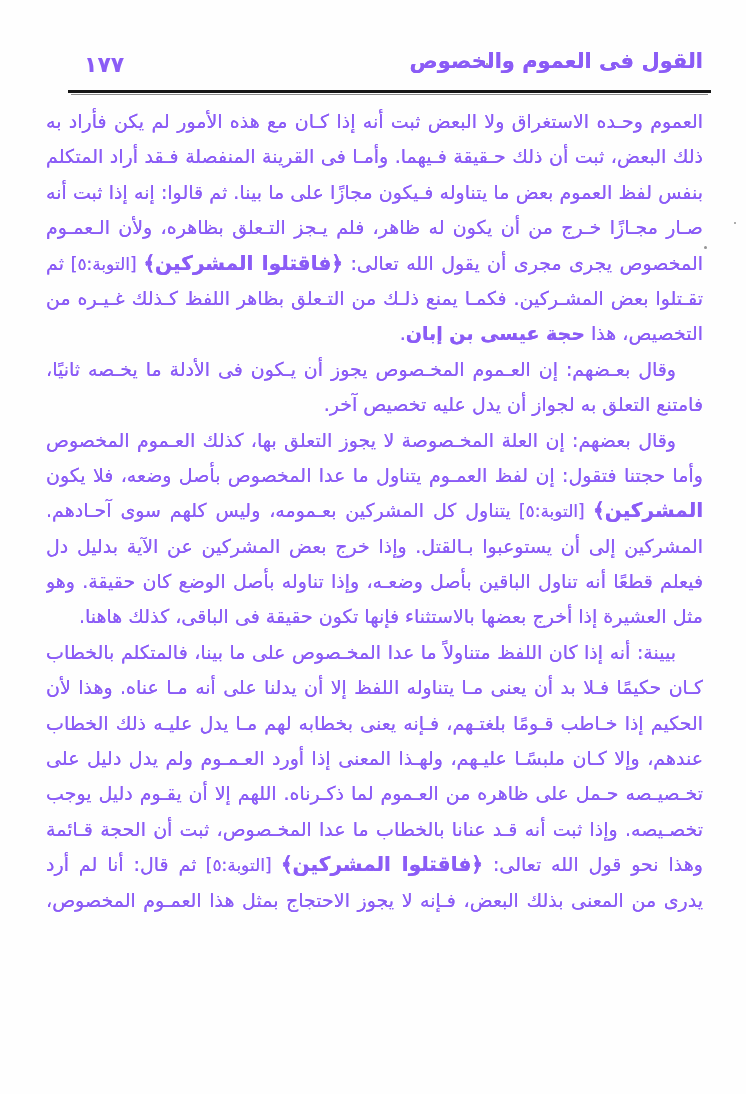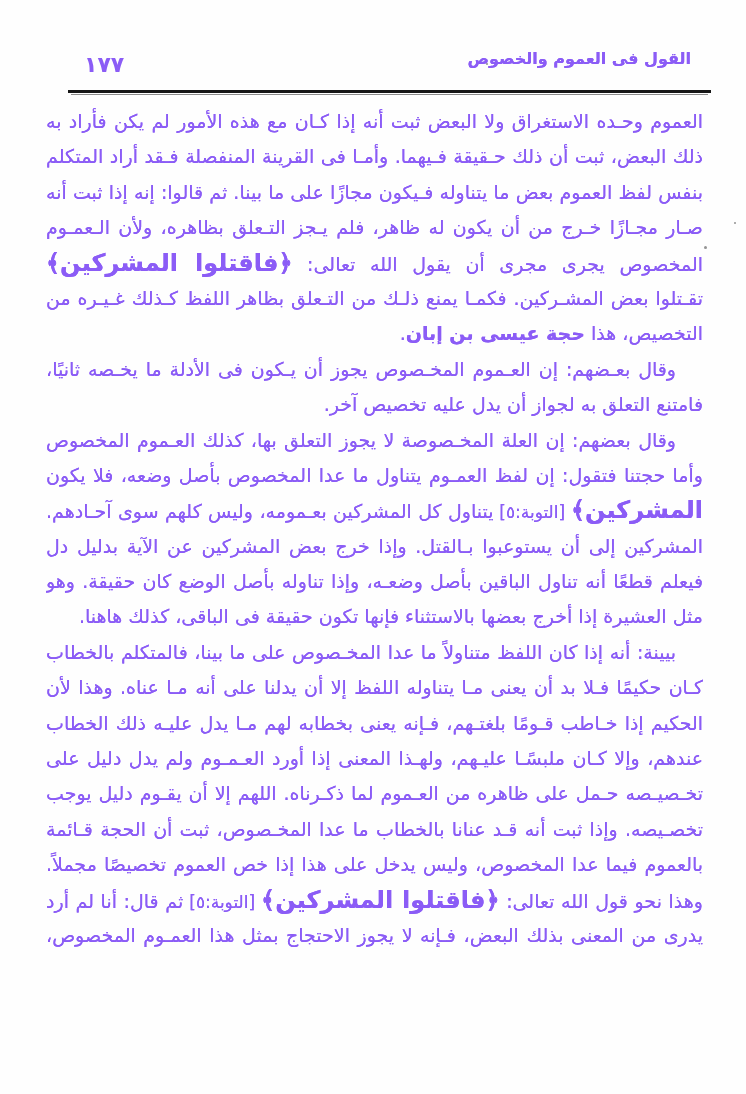--- a/index.html
+++ b/index.html
@@ -16,22 +16,22 @@
     position: absolute;
     top: 52px;
     left: 84px;
     font-size: 22px;
     font-weight: bold;
     letter-spacing: 1px;
   }
   .running-title {
     position: absolute;
     top: 49px;
-    right: 55px;
-    font-size: 16px;
+    right: 43px;
+    font-size: 21px;
     font-weight: bold;
     direction: rtl;
     text-shadow: 0 0 0.6px currentColor;
   }
   .rule {
     position: absolute;
     top: 90px;
     left: 68px;
     width: 643px;
     height: 3px;
@@ -61,21 +61,21 @@
     height: 35.4px;
     overflow: hidden;
   }
   .line.j {
     text-align: justify;
     text-align-last: justify;
   }
   .line.e { text-align: right; }
   .line.indent { padding-right: 27px; }
   .seg.normal { font-weight: normal; }
-  .seg.quran  { font-weight: bold; font-size: 24px; margin-top: 12px; }
+  .seg.quran  { font-weight: bold; font-size: 20px; margin-top: 12px; }
   .seg.cite   { font-size: 17px; }
   .seg.bold   { font-weight: bold; }
   .speck {
     position: absolute;
     border-radius: 50%;
     background: #3d3d3d;
     opacity: 0.55;
   }
 </style>
 </head>
@@ -107,21 +107,20 @@
         <div class="line j"><span class="seg normal">فيعلم قطعًا أنه تناول الباقين بأصل وضعـه، وإذا تناوله بأصل الوضع كان حقيقة. وهو</span></div>
         <div class="line e"><span class="seg normal">مثل العشيرة إذا أخرج بعضها بالاستثناء فإنها تكون حقيقة فى الباقى، كذلك هاهنا.</span></div>
       </div>
       <div class="para">
         <div class="line j indent"><span class="seg normal">بيينة: أنه إذا كان اللفظ متناولاً ما عدا المخـصوص على ما بينا، فالمتكلم بالخطاب إذا</span></div>
         <div class="line j"><span class="seg normal">كـان حكيمًا فـلا بد أن يعنى مـا يتناوله اللفظ إلا أن يدلنا على أنه مـا عناه. وهذا لأن</span></div>
         <div class="line j"><span class="seg normal">الحكيم إذا خـاطب قـومًا بلغتـهم، فـإنه يعنى بخطابه لهم مـا يدل عليـه ذلك الخطاب</span></div>
         <div class="line j"><span class="seg normal">عندهم، وإلا كـان ملبسًـا عليـهم، ولهـذا المعنى إذا أورد العـمـوم ولم يدل دليل على</span></div>
         <div class="line j"><span class="seg normal">تخـصيـصه حـمل على ظاهره من العـموم لما ذكـرناه. اللهم إلا أن يقـوم دليل يوجب</span></div>
         <div class="line j"><span class="seg normal">تخصـيصه. وإذا ثبت أنه قـد عنانا بالخطاب ما عدا المخـصوص، ثبت أن الحجة قـائمة</span></div>
-        <div class="line j"><span class="seg normal">بالعموم فيما عدا المخصوص، وليس يدخل على هذا إذا خص العموم تخصيصًا مجملاً.</span></div>
         <div class="line j"><span class="seg normal">وهذا نحو قول الله تعالى: </span><span class="seg quran">﴿فاقتلوا المشركين﴾</span><span class="seg cite"> [التوبة:٥] </span><span class="seg normal">ثم قال: أنا لم أرد بعضهم ولا</span></div>
         <div class="line j"><span class="seg normal">يدرى من المعنى بذلك البعض، فـإنه لا يجوز الاحتجاج بمثل هذا العمـوم المخصوص،</span></div>
       </div>
     </main>
 <div class="speck" style="left: 704px; top: 246px; width: 3px; height: 3px;"></div>
     <div class="speck" style="left: 734px; top: 222px; width: 2px; height: 2px;"></div>
     <div class="speck" style="left: 486px; top: 63px; width: 2px; height: 2px;"></div>
   </div>
 
 </body></html>

